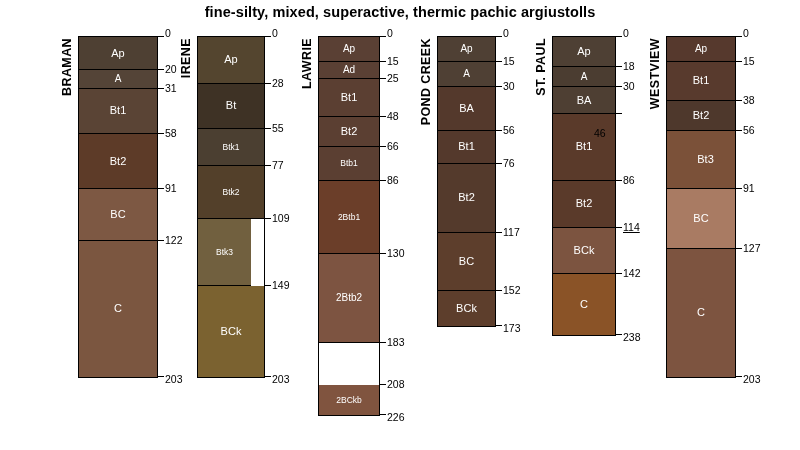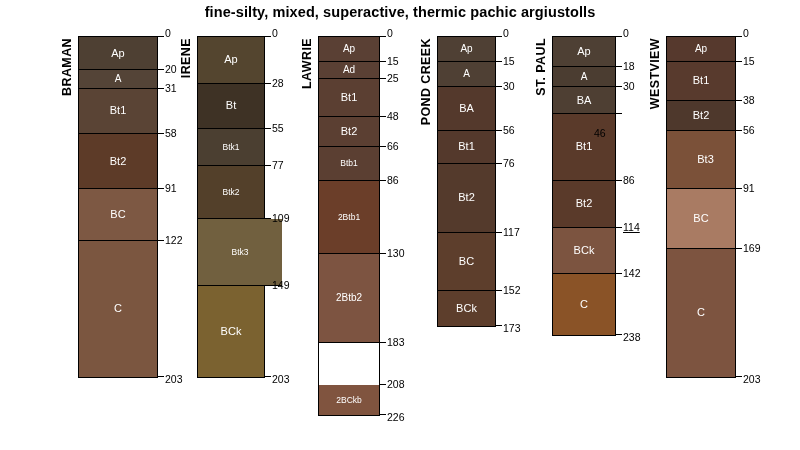--- a/index.html
+++ b/index.html
@@ -136,21 +136,21 @@
         </div>
         <div class="horizon" style="top: 46.83px; height: 45.1575px; width: 66px; background: rgb(62, 50, 37);">
           <span class="horizon-label" style="font-size: 11px;">Bt</span>
         </div>
         <div class="horizon" style="top: 91.9875px; height: 36.795px; width: 66px; background: rgb(75, 63, 49);">
           <span class="horizon-label" style="font-size: 8.5px;">Btk1</span>
         </div>
         <div class="horizon" style="top: 128.782px; height: 53.52px; width: 66px; background: rgb(83, 64, 42);">
           <span class="horizon-label" style="font-size: 8.5px;">Btk2</span>
         </div>
-        <div class="horizon" style="top: 182.303px; height: 66.9px; width: 84px; background: rgb(113, 96, 63);">
+        <div class="horizon" style="top: 182.303px; height: 66.9px; width: 53px; background: rgb(113, 96, 63);">
           <span class="horizon-label" style="font-size: 8.5px;">Btk3</span>
         </div>
         <div class="horizon" style="top: 249.202px; height: 90.315px; width: 66px; background: rgb(123, 98, 48); border-bottom: none;">
           <span class="horizon-label" style="font-size: 11px;">BCk</span>
         </div>
       </div>
       <div class="depth-tick" style="left: 264px; top: 36px; width: 7px;"></div>
       <div class="depth-value" style="left: 272px; top: 28px;">0</div>
       <div class="depth-tick" style="left: 264px; top: 82.83px; width: 7px;"></div>
       <div class="depth-value" style="left: 272px; top: 77.83px;">28</div>
@@ -324,17 +324,17 @@
       <div class="depth-value" style="left: 743px; top: 28px;">0</div>
       <div class="depth-tick" style="left: 735px; top: 61.0875px; width: 7px;"></div>
       <div class="depth-value" style="left: 743px; top: 56.0875px;">15</div>
       <div class="depth-tick" style="left: 735px; top: 99.555px; width: 7px;"></div>
       <div class="depth-value" style="left: 743px; top: 94.555px;">38</div>
       <div class="depth-tick" style="left: 735px; top: 129.66px; width: 7px;"></div>
       <div class="depth-value" style="left: 743px; top: 124.66px;">56</div>
       <div class="depth-tick" style="left: 735px; top: 188.197px; width: 7px;"></div>
       <div class="depth-value" style="left: 743px; top: 183.197px;">91</div>
       <div class="depth-tick" style="left: 735px; top: 248.407px; width: 7px;"></div>
-      <div class="depth-value" style="left: 743px; top: 243.407px;">169</div>
+      <div class="depth-value" style="left: 743px; top: 243.407px;">127</div>
       <div class="depth-tick" style="left: 735px; top: 375.517px; width: 7px;"></div>
       <div class="depth-value" style="left: 743px; top: 373.517px;">203</div>
     </div>
   </div>
 
 </body></html>

